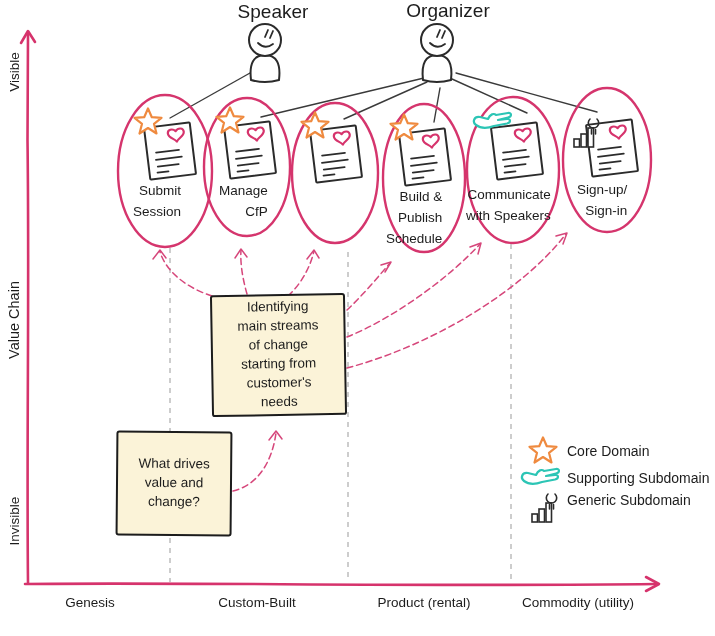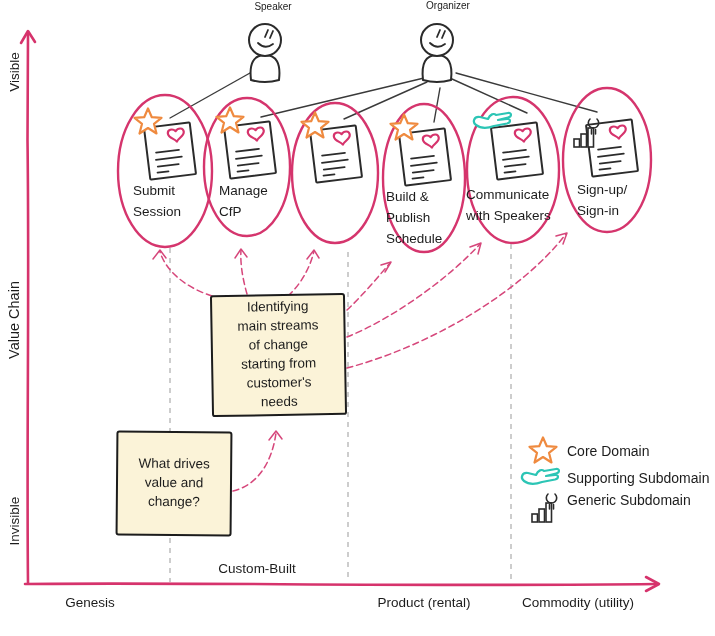--- a/index.html
+++ b/index.html
@@ -18,22 +18,22 @@
   .flow{stroke:#d6477b;stroke-width:1.5;fill:none;stroke-dasharray:6 4;stroke-linecap:round;}
   .flowhead{stroke:#d6477b;stroke-width:1.5;fill:none;stroke-linecap:round;stroke-linejoin:round;}
   .paper{fill:#fff;stroke:#2b2b2b;stroke-width:2;}
   .ink-line{stroke:#2b2b2b;stroke-width:1.8;fill:none;stroke-linecap:round;}
   .star{stroke:#ef8a3f;stroke-width:2.2;fill:#fff;stroke-linejoin:round;}
   .heart{stroke:#d6336c;stroke-width:2.2;fill:#fff;stroke-linejoin:round;}
   .hand{stroke:#2cc5b5;stroke-width:2.2;fill:#fff;stroke-linejoin:round;stroke-linecap:round;}
   .bars rect{stroke:#2b2b2b;stroke-width:1.6;fill:#fff;}
   .bars path{stroke:#2b2b2b;stroke-width:1.6;fill:none;stroke-linecap:round;}
   
-  .actor-label{font-size:10px;transform:translateX(-50%);}
-  .bubble-label{font-size:13.5px;line-height:1.55;}
+  .actor-label{font-size:19px;transform:translateX(-50%);}
+  .bubble-label{font-size:13.5px;line-height:1.55;text-align:right;}
   .note{
     position:absolute;z-index:3;background:#fbf3d8;border:2.2px solid #1c1c1c;border-radius:3px;
     font-size:13.5px;line-height:1.4;text-align:center;box-sizing:border-box;
     display:flex;align-items:center;justify-content:center;padding:4px 4px;
   }
   .rot-label{transform:translate(-50%,-50%) rotate(-90deg);white-space:nowrap;font-size:13.5px;}
   .rot-label.big{font-size:14.5px;}
   .x-stage{font-size:13.5px;transform:translateX(-50%);white-space:nowrap;}
   .evolution{font-size:17px;transform:translateX(-100%);}
   .legend-label{font-size:14px;white-space:nowrap;}
@@ -170,21 +170,21 @@
 needs</div>
   <div class="note prewrap" style="left:116px;top:431px;width:116px;height:105px;transform:rotate(0.5deg);">What drives
 value and
 change?</div>
 
   <div class="txt rot-label" style="left:14px;top:72px;">Visible</div>
   <div class="txt rot-label big" style="left:14px;top:320px;">Value Chain</div>
   <div class="txt rot-label" style="left:14px;top:521px;">Invisible</div>
 
   <div class="txt x-stage" style="left:90px;top:595px;">Genesis</div>
-  <div class="txt x-stage" style="left:257px;top:561px;text-align:right;">Custom-Built</div>
+  <div class="txt x-stage" style="left:257px;top:595px;text-align:right;">Custom-Built</div>
   <div class="txt x-stage" style="left:424px;top:595px;">Product (rental)</div>
   <div class="txt x-stage" style="left:578px;top:595px;">Commodity (utility)</div>
   <div class="txt evolution" style="left:703px;top:612px;margin-top:40px;">Evolution</div>
 
   <div class="txt legend-label" style="left:567px;top:443px;">Core Domain</div>
   <div class="txt legend-label" style="left:567px;top:470px;">Supporting Subdomain</div>
   <div class="txt legend-label" style="left:567px;top:492px;text-align:center;">Generic Subdomain</div>
 
 
 </div>

